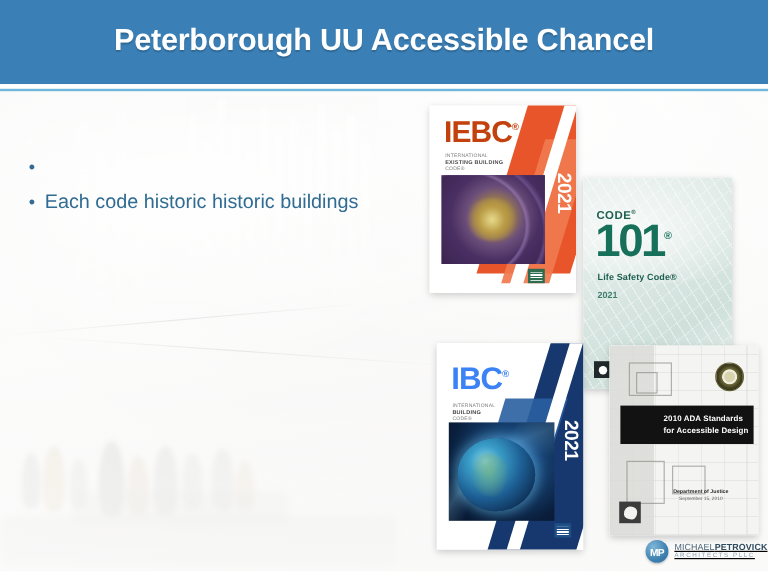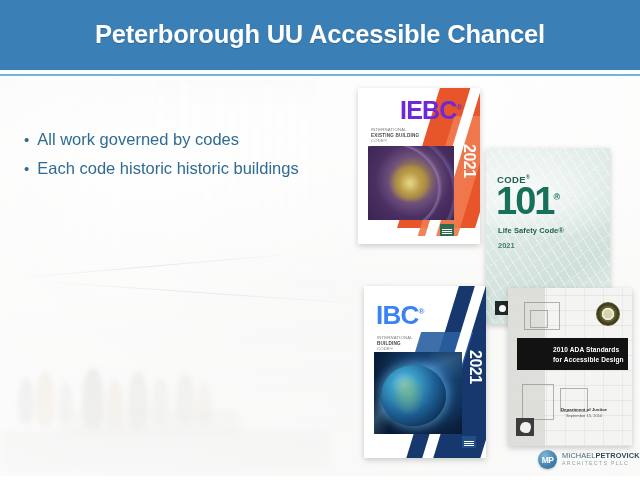--- a/index.html
+++ b/index.html
@@ -88,21 +88,21 @@
   #iebc .orange-b{
     position:absolute;right:4px;top:28px;width:40px;height:120px;
     background:#f07a4e;transform:skewX(-17deg);opacity:.92;
   }
   #iebc .white-slash{
     position:absolute;right:24px;top:-12px;width:11px;height:190px;
     background:#fff;transform:skewX(-17deg);
   }
   #iebc .brand{
     position:absolute;left:12px;top:8px;
-    font-size:25px;font-weight:bold;color:#6d28d9;letter-spacing:-.8px;margin-left:30px;
+    font-size:25px;font-weight:bold;color:#c2410c;letter-spacing:-.8px;
   }
   #iebc .brand sup{font-size:8px;vertical-align:super;}
   #iebc .sub{
     position:absolute;left:13px;top:39px;width:62px;
     font-size:4.2px;line-height:5.6px;color:#7a7a7a;letter-spacing:.2px;
   }
   #iebc .sub b{color:#4a4a4a;font-size:4.6px;}
   #iebc .photo{
     position:absolute;left:10px;top:58px;width:86px;height:74px;
     background:
@@ -277,21 +277,21 @@
 
   
   .logo{position:absolute;left:538px;top:450px;display:flex;align-items:center;gap:5px;}
   .logo .mark{
     width:19px;height:19px;border-radius:50%;
     background:radial-gradient(circle at 34% 30%,#7fb6d8,#3d7fb0 62%,#2e6a97);
     display:flex;align-items:center;justify-content:center;
     color:#fff;font-size:8.5px;font-weight:bold;letter-spacing:-.6px;
     box-shadow:0 1px 2px rgba(0,0,0,.25);
   }
-  .logo .txt{line-height:1.05;}
+  .logo .txt{line-height:1.05;text-decoration:underline;}
   .logo .l1{font-size:7.4px;color:#4a6579;letter-spacing:.1px;}
   .logo .l1 b{color:#2d4a5e;}
   .logo .l2{font-size:5.2px;color:#8aa3b4;letter-spacing:1.3px;margin-top:1px;}
 </style>
 </head>
 <body>
 
 <div id="slide">
 
   <div class="bg">
@@ -341,21 +341,20 @@
   </div>
 
   <div class="header"></div>
   <div class="header-rule"></div>
   <div class="header-rule2"></div>
   <div class="title">Peterborough UU Accessible Chancel</div>
 
   <div class="bullets">
     <div class="bullet">
       <span class="dot">•</span>
-      <span>All work governed by codes</span>
     </div>
     <div class="bullet">
       <span class="dot">•</span>
       <span>Each code historic historic buildings</span>
     </div>
   </div>
 
   <div class="book" id="iebc">
     <div class="page">
       <div class="orange-a"></div>

